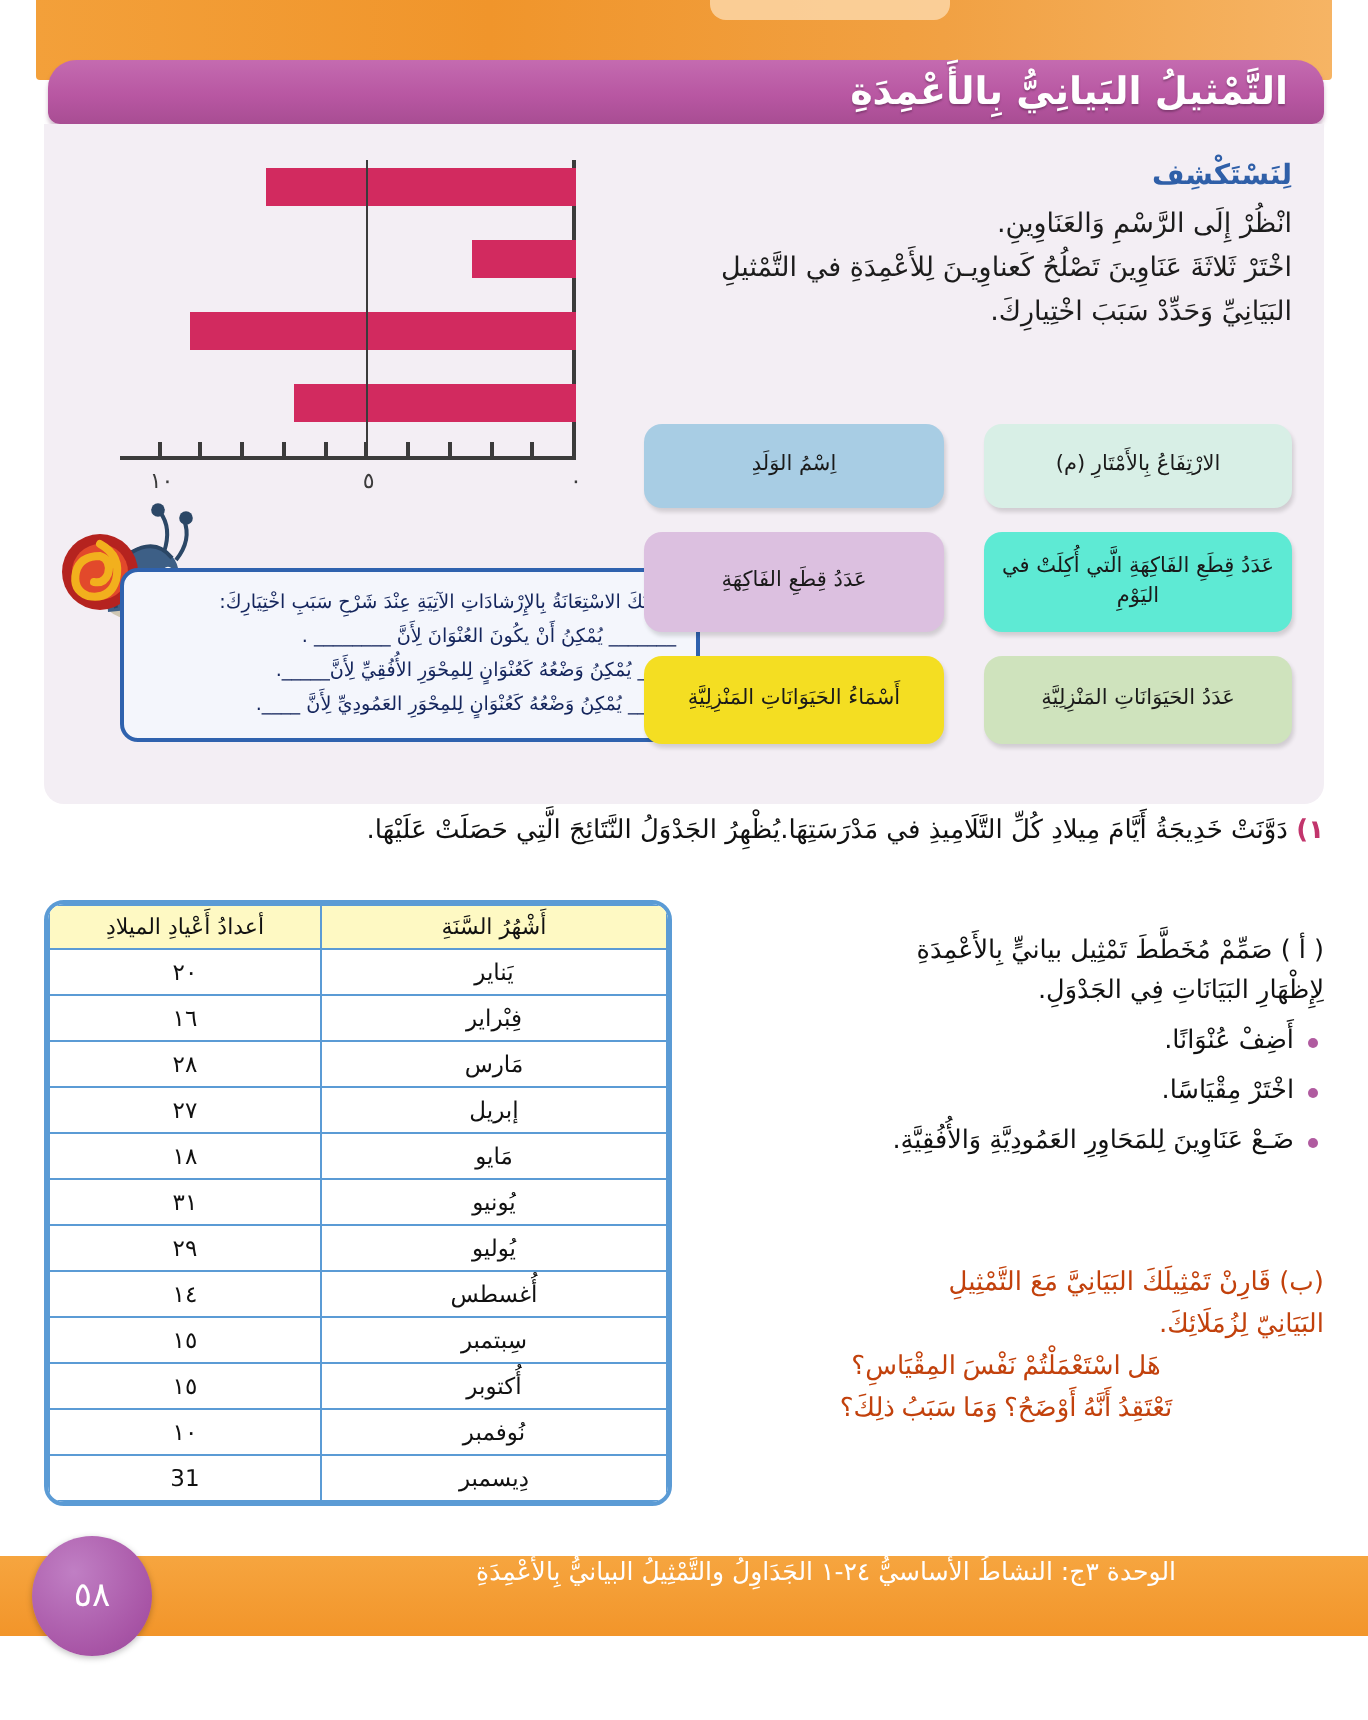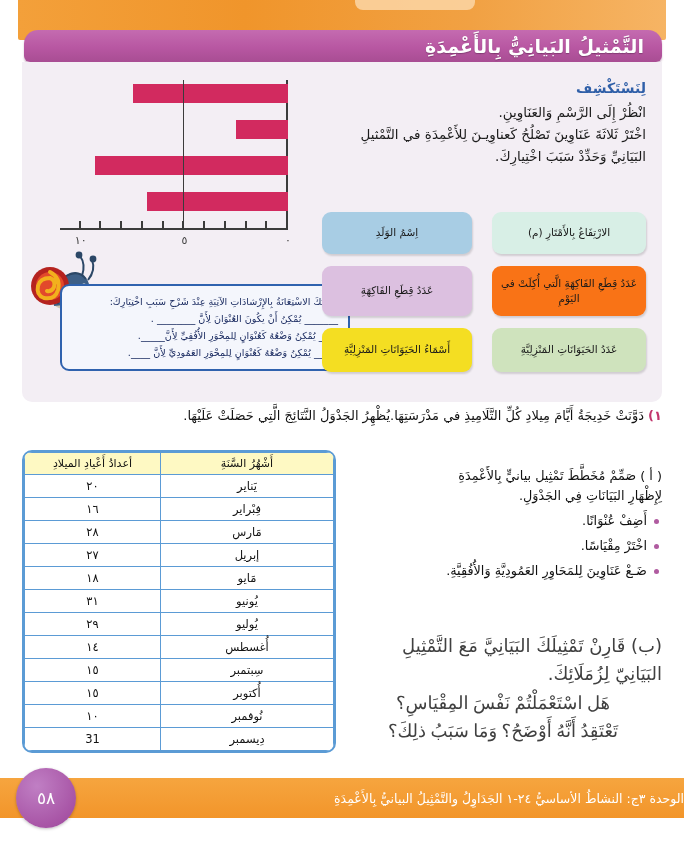--- a/index.html
+++ b/index.html
@@ -125,31 +125,31 @@
   .bullets li{
     position:relative;padding-right:15px;margin-bottom:6px;
     font-size:12.8px;line-height:1.5;
   }
   .bullets li:before{
     content:"";position:absolute;right:3px;top:8px;
     width:5px;height:5px;border-radius:50%;background:#b05ba0;
   }
   .qb{
     position:absolute;right:22px;top:632px;width:318px;
-    text-align:right;font-size:18px;color:#404040;line-height:1.58;
+    text-align:right;font-size:13px;color:#c2410c;line-height:1.58;
   }
   .qb .line{white-space:nowrap;}
   .center{text-align:center;font-family:Liberation Serif, serif;}
 
   
   .footer{
     position:absolute;left:0;right:0;bottom:42px;height:40px;
     background:linear-gradient(180deg,#f6a53f 0%,#f2952a 100%);
-    display:flex;align-items:center;justify-content:flex-start;
-    box-sizing:border-box;
+    display:flex;align-items:flex-start;justify-content:flex-start;
+    padding-right:96px;box-sizing:border-box;
   }
   .footer .txt{color:#ffffff;font-size:12.5px;white-space:nowrap;}
   .pagecircle{
     position:absolute;left:16px;bottom:32px;width:60px;height:60px;
     border-radius:50%;
     background:radial-gradient(circle at 35% 30%,#c07fc4,#a855a6 70%,#96489a);
     display:flex;align-items:center;justify-content:center;
     color:#fff;font-size:17px;box-shadow:0 1px 3px rgba(0,0,0,.25);
   }
 </style>
@@ -230,21 +230,21 @@
       <div>_____ يُمْكِنُ وَضْعُهُ كَعُنْوَانٍ لِلمِحْوَرِ العَمُودِيِّ لِأَنَّ ____.</div>
     </div>
 
     <div class="cards">
       <div class="card c-h row1" style="background: rgb(216, 239, 230);">
         <span>الارْتِفَاعُ بِالأَمْتَارِ (م)</span>
       </div>
       <div class="card c-l row1" style="background: rgb(168, 205, 228);">
         <span>اِسْمُ الوَلَدِ</span>
       </div>
-      <div class="card c-h row2" style="background: #f97316;">
+      <div class="card c-h row2" style="background: #5eead4;">
         <span>عَدَدُ قِطَعِ الفَاكِهَةِ الَّتي أُكِلَتْ في اليَوْمِ</span>
       </div>
       <div class="card c-l row2" style="background: rgb(220, 192, 224);">
         <span>عَدَدُ قِطَعِ الفَاكِهَةِ</span>
       </div>
       <div class="card c-h row3" style="background: rgb(207, 227, 189);">
         <span>عَدَدُ الحَيَوَانَاتِ المَنْزِلِيَّةِ</span>
       </div>
       <div class="card c-l row3" style="background: rgb(244, 222, 34);">
         <span>أَسْمَاءُ الحَيَوَانَاتِ المَنْزِلِيَّةِ</span>

